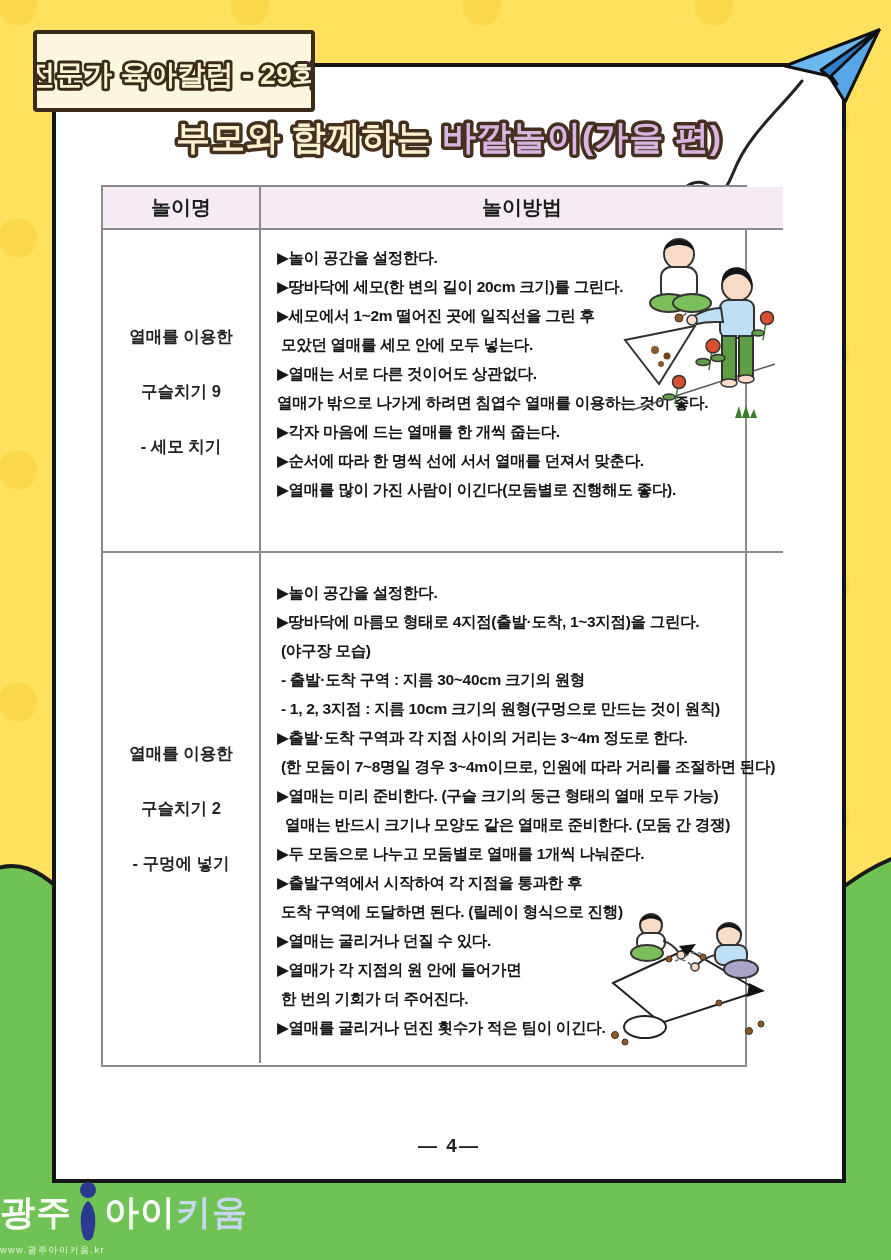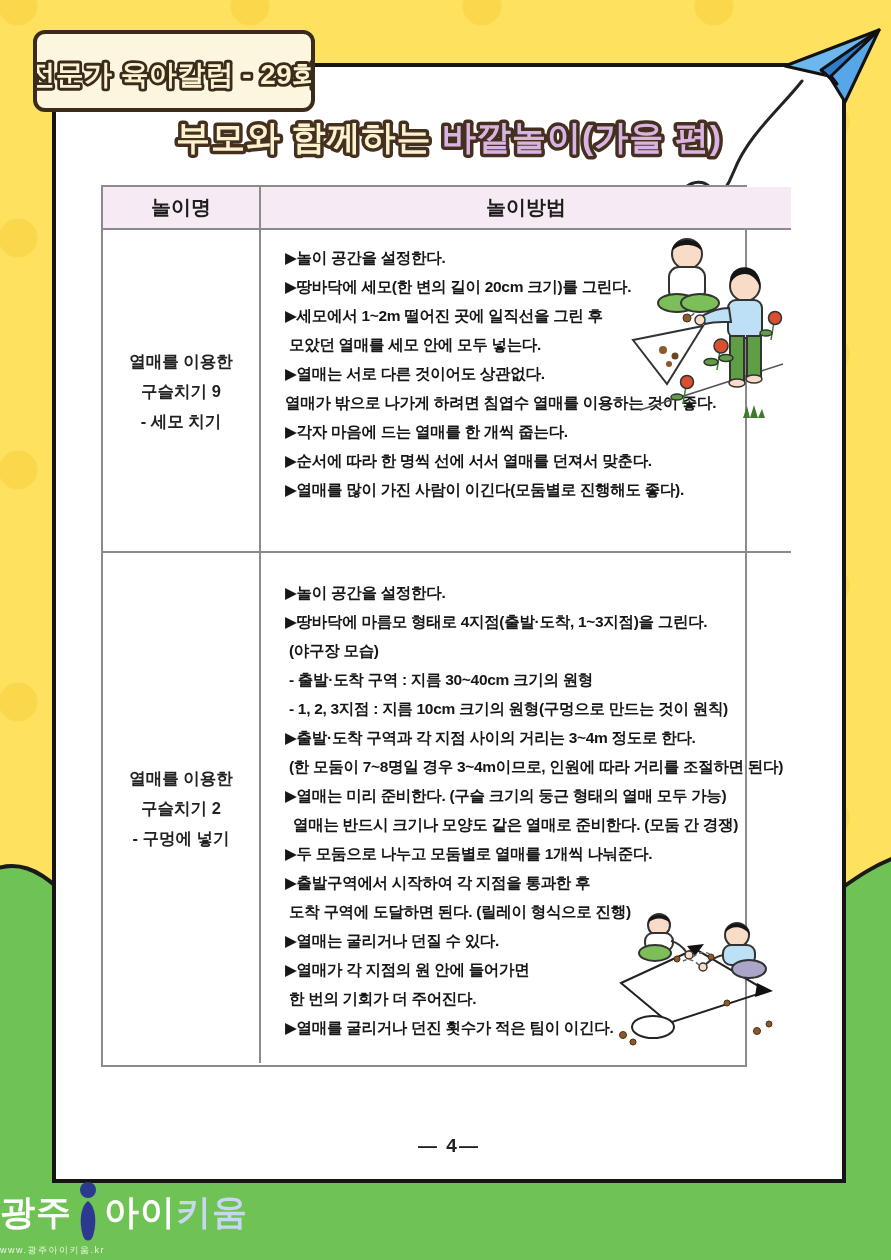--- a/index.html
+++ b/index.html
@@ -8,40 +8,40 @@
     background-color:#FDE15F;
     background-image:
       radial-gradient(circle, rgba(250,208,60,.55) 0 19px, transparent 20px),
       radial-gradient(circle, rgba(250,208,60,.55) 0 19px, transparent 20px);
     background-size:232px 232px;
     background-position:18px 6px,134px 122px;}
   .hills{position:absolute;left:0;top:840px;width:891px;height:420px;z-index:1;}
   .card{position:absolute;left:52px;top:63px;width:786px;height:1112px;
     background:#ffffff;border:4px solid #151515;z-index:2;}
   .badge{position:absolute;left:33px;top:30px;width:274px;height:74px;
-    background:#FCF6DE;border:4px solid #3B2B1B;border-radius:12px;z-index:5;}
+    background:#FCF6DE;border:4px solid #3B2B1B;border-radius:4px;z-index:5;}
   .badge svg{width:100%;height:100%;display:block;}
   .badge text{font-family:"Liberation Sans","DejaVu Sans",sans-serif;font-size:27px;font-weight:bold;
     fill:#FCF3D3;stroke:#3B2B1B;stroke-width:5.5px;paint-order:stroke;stroke-linejoin:round;letter-spacing:.5px;}
   .airplane{position:absolute;left:779px;top:24px;width:106px;height:86px;z-index:6;}
   .swirl{position:absolute;left:596px;top:8px;width:184px;height:210px;}
   .title-svg{position:absolute;left:0;top:40px;width:786px;height:60px;}
   .title-svg text{font-family:"Liberation Sans","DejaVu Sans",sans-serif;font-size:34px;font-weight:bold;
     stroke:#45301F;stroke-width:7px;paint-order:stroke;stroke-linejoin:round;letter-spacing:1px;}
   .tbl{position:absolute;left:45px;top:118px;width:646px;height:882px;
     border:2px solid #8B8B8B;box-sizing:border-box;display:grid;
     grid-template-columns:156px 1fr;grid-template-rows:41px 323px 512px;background:#fff;}
   .cell{box-sizing:border-box;border-left:2px solid #8B8B8B;border-top:2px solid #8B8B8B;position:relative;}
   .c-first{border-left:none;}
   .r-first{border-top:none;}
   .hcell{background:#F6EAF4;display:flex;align-items:center;justify-content:center;
     font-size:20px;font-weight:bold;color:#1d1d1d;}
   .namecell{display:flex;flex-direction:column;align-items:center;justify-content:center;
-    font-size:16.5px;font-weight:bold;color:#222;line-height:30px;text-align:center;}
-  .methodcell{padding:13px 8px 10px 24px;font-size:15.5px;font-weight:bold;color:#161616;letter-spacing:-.3px;}
+    font-size:16.5px;font-weight:bold;color:#222;line-height:30px;text-align:center;gap:25px;}
+  .methodcell{padding:13px 8px 10px 16px;font-size:15.5px;font-weight:bold;color:#161616;letter-spacing:-.3px;}
   .m2{padding-top:25px;}
   .mline{height:29px;line-height:29px;white-space:pre;}
   .illus1{position:absolute;right:6px;top:2px;width:160px;height:190px;pointer-events:none;}
   .illus2{position:absolute;right:12px;bottom:10px;width:172px;height:142px;pointer-events:none;}
   .pagenum{position:absolute;left:0;width:100%;top:1068px;text-align:center;
     font-size:19px;font-weight:bold;color:#222;letter-spacing:2px;}
   .footer{position:absolute;left:0;width:100%;top:1181px;z-index:3;
     display:flex;flex-direction:column;}
   .logo-row{display:flex;align-items:center;}
   .logo-txt{font-size:35px;font-weight:bold;letter-spacing:1px;}

